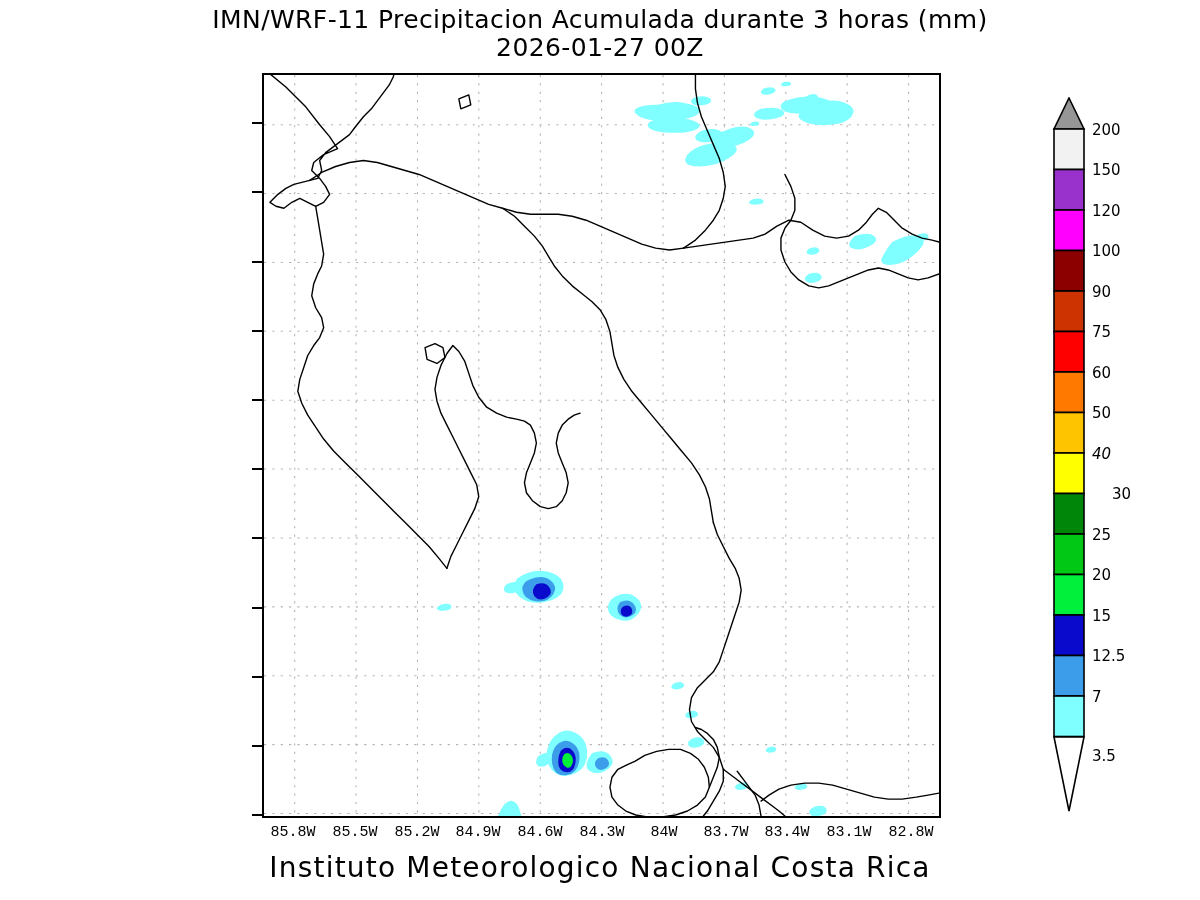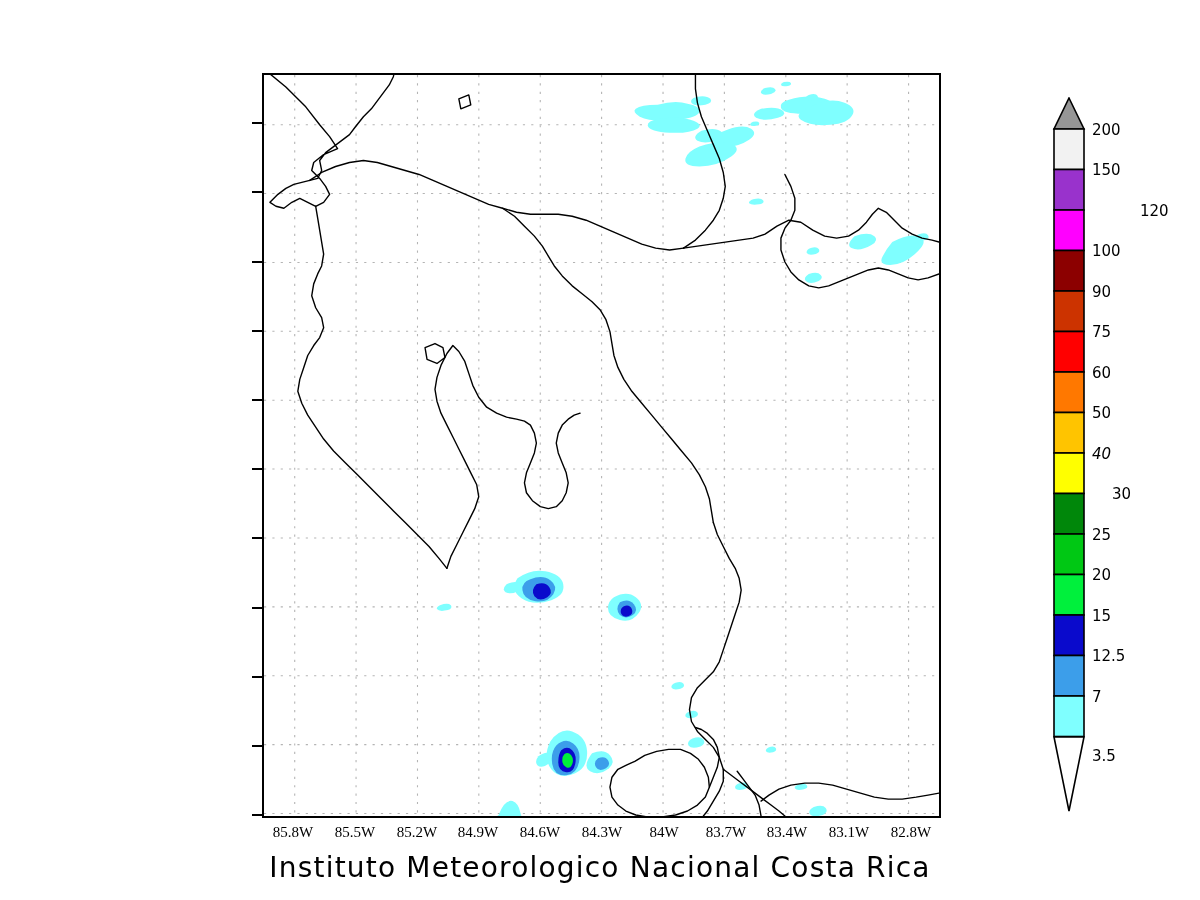--- a/index.html
+++ b/index.html
@@ -67,21 +67,21 @@
     background: #000000;
   }
   .xlabel {
     position: absolute;
     top: 824px;
     font-size: 15px;
     color: #000000;
     text-align: center;
     white-space: nowrap;
     transform: translateX(-50%);
-    font-family: Liberation Serif, serif;
+    font-family: Liberation Mono, monospace;
   }
   
   #footer {
     position: absolute;
     left: 0;
     top: 851px;
     width: 1200px;
     text-align: center;
     font-size: 28px;
     color: #000000;
@@ -106,20 +106,24 @@
     white-space: nowrap;
     transform: translateY(-50%);
     font-family: "DejaVu Sans", sans-serif;
   }
 </style>
 </head>
 <body>
 
 <div id="page">
 
+  <div class="title-block">
+    <div class="title-line1">IMN/WRF-11 Precipitacion Acumulada durante 3 horas (mm)</div>
+    <div class="title-line2">2026-01-27 00Z</div>
+  </div>
 
   <div id="plot-frame">
     <svg id="map-canvas" viewBox="0 0 679 745" preserveAspectRatio="none">
       <defs>
         <clipPath id="plotclip">
             <rect x="0" y="0" width="679" height="745"></rect>
           </clipPath>
       </defs>
 
       <g clip-path="url(#plotclip)">
@@ -344,21 +348,21 @@
       <rect x="2" y="518" width="30" height="40.5" fill="#0A0ACC" stroke="#000000" stroke-width="1.6"></rect>
       <rect x="2" y="558.5" width="30" height="40.5" fill="#3C9EEA" stroke="#000000" stroke-width="1.6"></rect>
       <rect x="2" y="599" width="30" height="40.5" fill="#7FFFFF" stroke="#000000" stroke-width="1.6"></rect>
 
       <polygon points="2,640 32,640 17,714" fill="#FFFFFF" stroke="#000000" stroke-width="1.6"></polygon>
     </svg>
   </div>
 
   <div class="cb-label" style="top:130px;">200</div>
   <div class="cb-label" style="top:170px;">150</div>
-  <div class="cb-label" style="top:211px;margin-left:48px;">120</div>
+  <div class="cb-label" style="top:211px;">120</div>
   <div class="cb-label" style="top:251px;">100</div>
   <div class="cb-label" style="top:292px;">90</div>
   <div class="cb-label" style="top:332px;">75</div>
   <div class="cb-label" style="top:373px;">60</div>
   <div class="cb-label" style="top:413px;">50</div>
   <div class="cb-label" style="top:454px;font-style:italic;">40</div>
   <div class="cb-label" style="top:494px;margin-left:20px;">30</div>
   <div class="cb-label" style="top:535px;">25</div>
   <div class="cb-label" style="top:575px;">20</div>
   <div class="cb-label" style="top:616px;">15</div>

